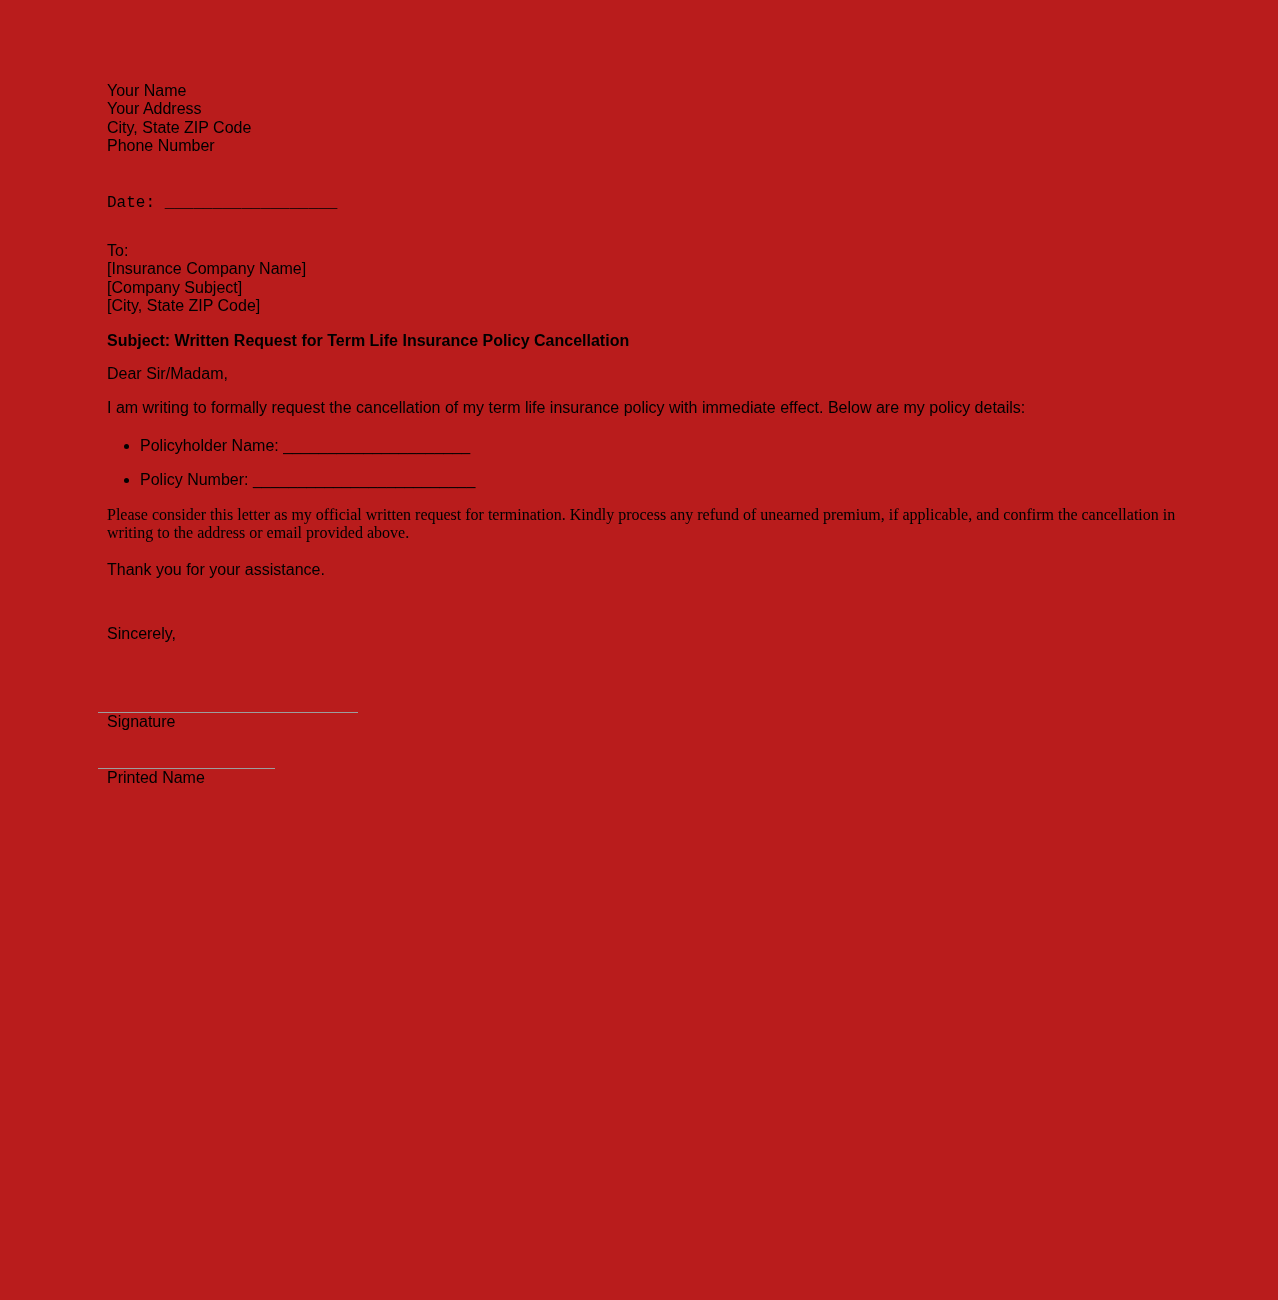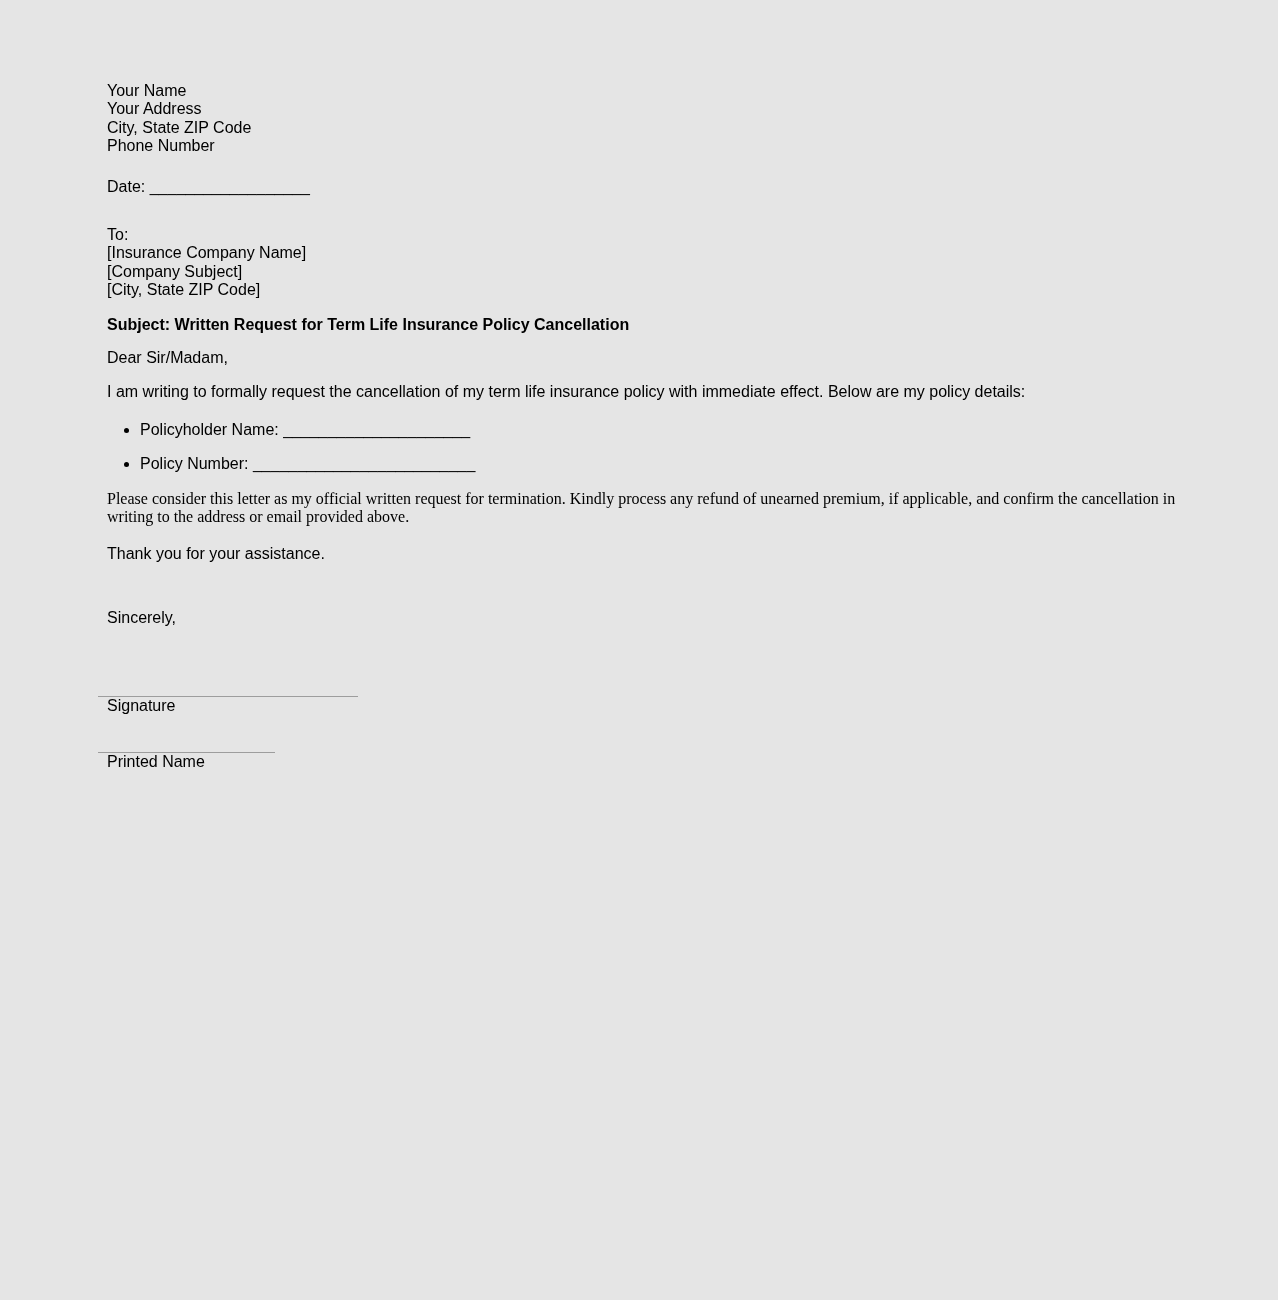--- a/index.html
+++ b/index.html
@@ -13,25 +13,25 @@
     line-height: 18.4px;
     color: #000000;
   }
   .page {
     position: relative;
     width: 1278px;
     height: 1300px;
     box-sizing: border-box;
     padding: 82px 96px 0 107px;
     overflow: hidden;
-    background: #e5e5e5;
+    background: #b91c1c;
   }
   .block { margin: 0; }
   .line { display: block; }
-  .b-date    { margin-top: 22px; }
+  .b-date    { margin-top: 38px; font-family: Liberation Mono, monospace; }
   .b-to      { margin-top: 30px; }
   .b-subject { margin-top: 16px; font-weight: bold; }
   .b-dear    { margin-top: 15px; }
   .b-para1   { margin-top: 16px; }
   ul.b-list  { margin: 19px 0 0 0; padding: 0 0 0 17px; }
   ul.b-list li { margin: 16px; padding: 0; }
   .b-para2   { margin-top: 15px; font-family: Liberation Serif, serif; }
   .b-thank   { margin-top: 18px; }
   .b-close   { margin-top: 46px; }
   .rule {

